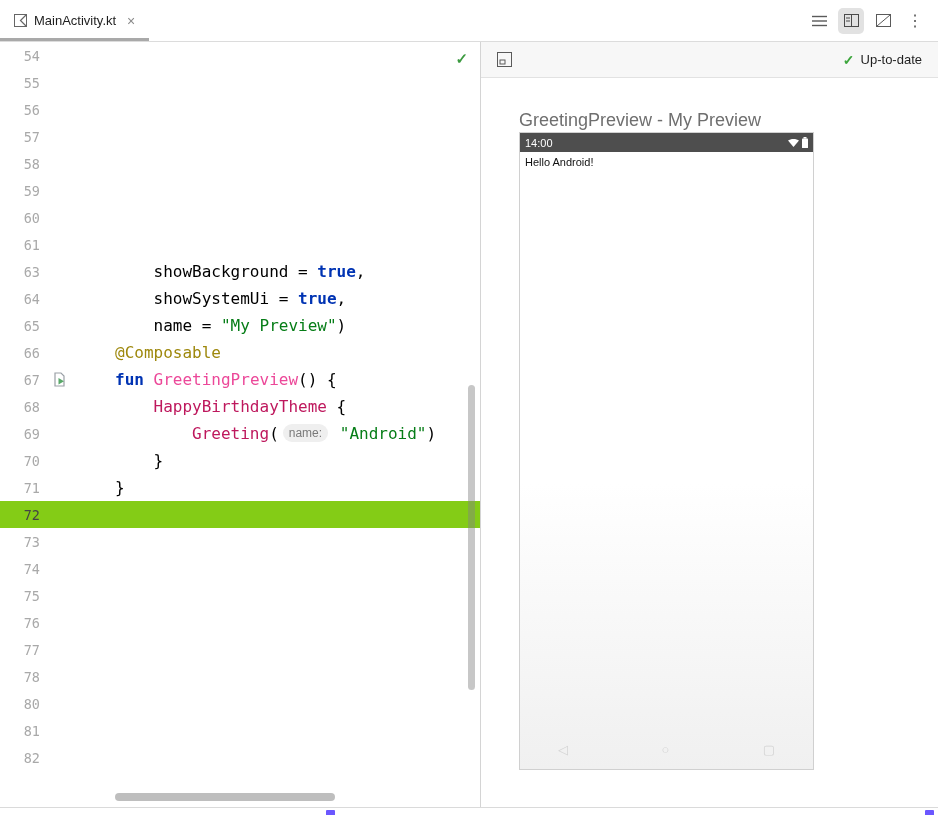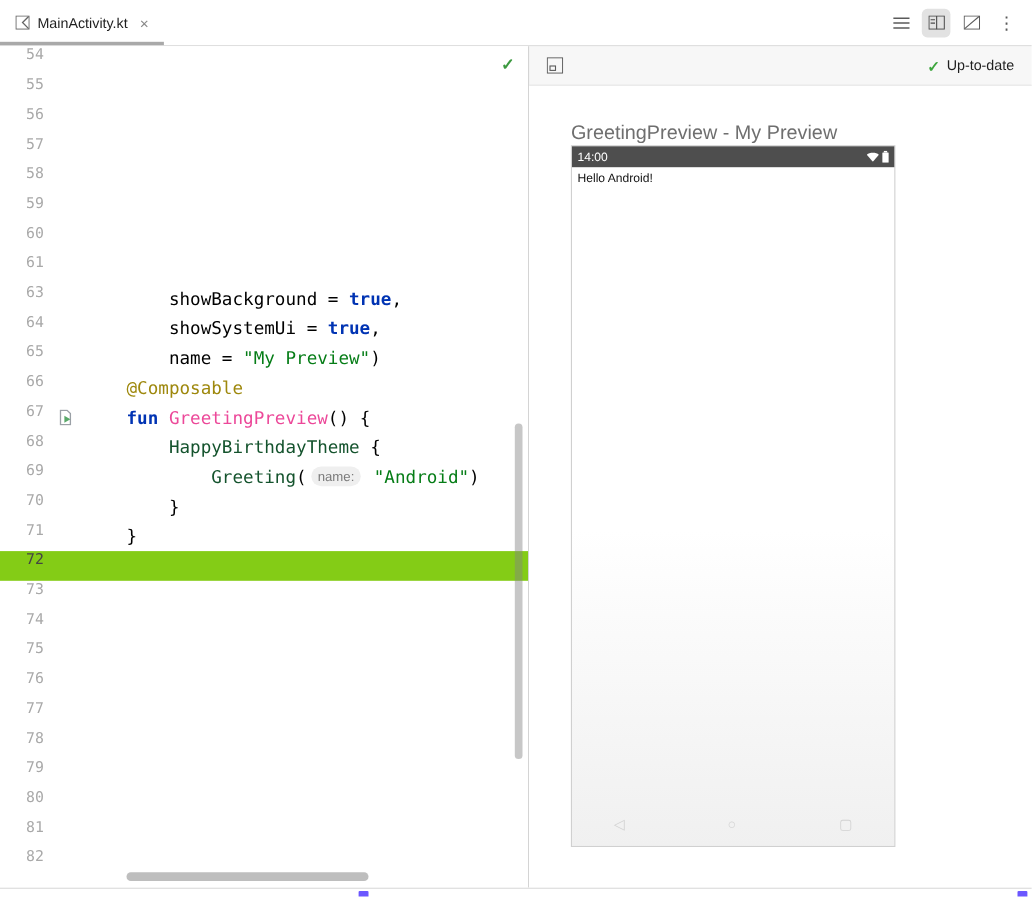--- a/index.html
+++ b/index.html
@@ -17,33 +17,33 @@
   .action-btn { width:26px; height:26px; display:flex; align-items:center; justify-content:center;
                 border-radius:5px; color:#5a5a5a; font-size:16px; }
   .action-btn.active { background:#e2e2e2; }
 
   
   .main { display:flex; height:765px; }
   .editor-pane { width:481px; border-right:1px solid #d4d4d4; position:relative; overflow:hidden; background:#fff; }
   .preview-pane { flex:1; display:flex; flex-direction:column; background:#fff; }
 
   
-  .ed-row { height:27px; display:flex; }
+  .ed-row { height:27px; display:flex; align-items:center; }
   .ed-row.active { background:#84cc16; }
   .lnum { width:40px; text-align:right; font:13.5px "DejaVu Sans Mono", monospace; color:#a9a9a9; flex:none; }
   .ed-row.active .lnum { color:#444; }
   .gut { width:38px; flex:none; display:flex; align-items:center; justify-content:center; }
   .gear-glyph { font-size:15px; color:#7b7b7b; font-family:"DejaVu Sans", sans-serif; }
   .codeline { font:16px/27px "DejaVu Sans Mono", monospace; white-space:pre; padding-left:37px; color:#000; }
   .c-pl  { color:#000; }
   .c-kw  { color:#0033b3; font-weight:bold; }
   .c-ann { color:#9e880d; }
   .c-str { color:#067d17; }
   .c-fn  { color:#ec4899; }
-  .c-call{ color:#14532d; }
+  .c-call{ color:#be185d; }
   .hint-pill { display:inline-block; background:#efefef; color:#7a7a7a; border-radius:9px;
                padding:0 6px; font:12px/18px "Liberation Sans", sans-serif; margin:0 2px 0 4px;
                vertical-align:2px; }
   .inspect-check { position:absolute; top:8px; right:12px; color:#3c9a40; font-size:15px; font-weight:bold; }
   .vscroll { position:absolute; right:5px; top:343px; width:7px; height:305px;
              background:rgba(130,130,130,.45); border-radius:4px; }
   .hscroll { position:absolute; left:115px; top:751px; width:220px; height:8px;
              background:rgba(110,110,110,.45); border-radius:4px; }
 
   
@@ -236,25 +236,20 @@
             <div class="lnum">77</div>
             <div class="gut"></div>
             <div class="codeline"></div>
           </div>
           <div class="ed-row">
             <div class="lnum">78</div>
             <div class="gut"></div>
             <div class="codeline"></div>
           </div>
           <div class="ed-row">
-            <div class="lnum">79</div>
-            <div class="gut"></div>
-            <div class="codeline"></div>
-          </div>
-          <div class="ed-row">
             <div class="lnum">80</div>
             <div class="gut"></div>
             <div class="codeline"></div>
           </div>
           <div class="ed-row">
             <div class="lnum">81</div>
             <div class="gut"></div>
             <div class="codeline"></div>
           </div>
           <div class="ed-row">

